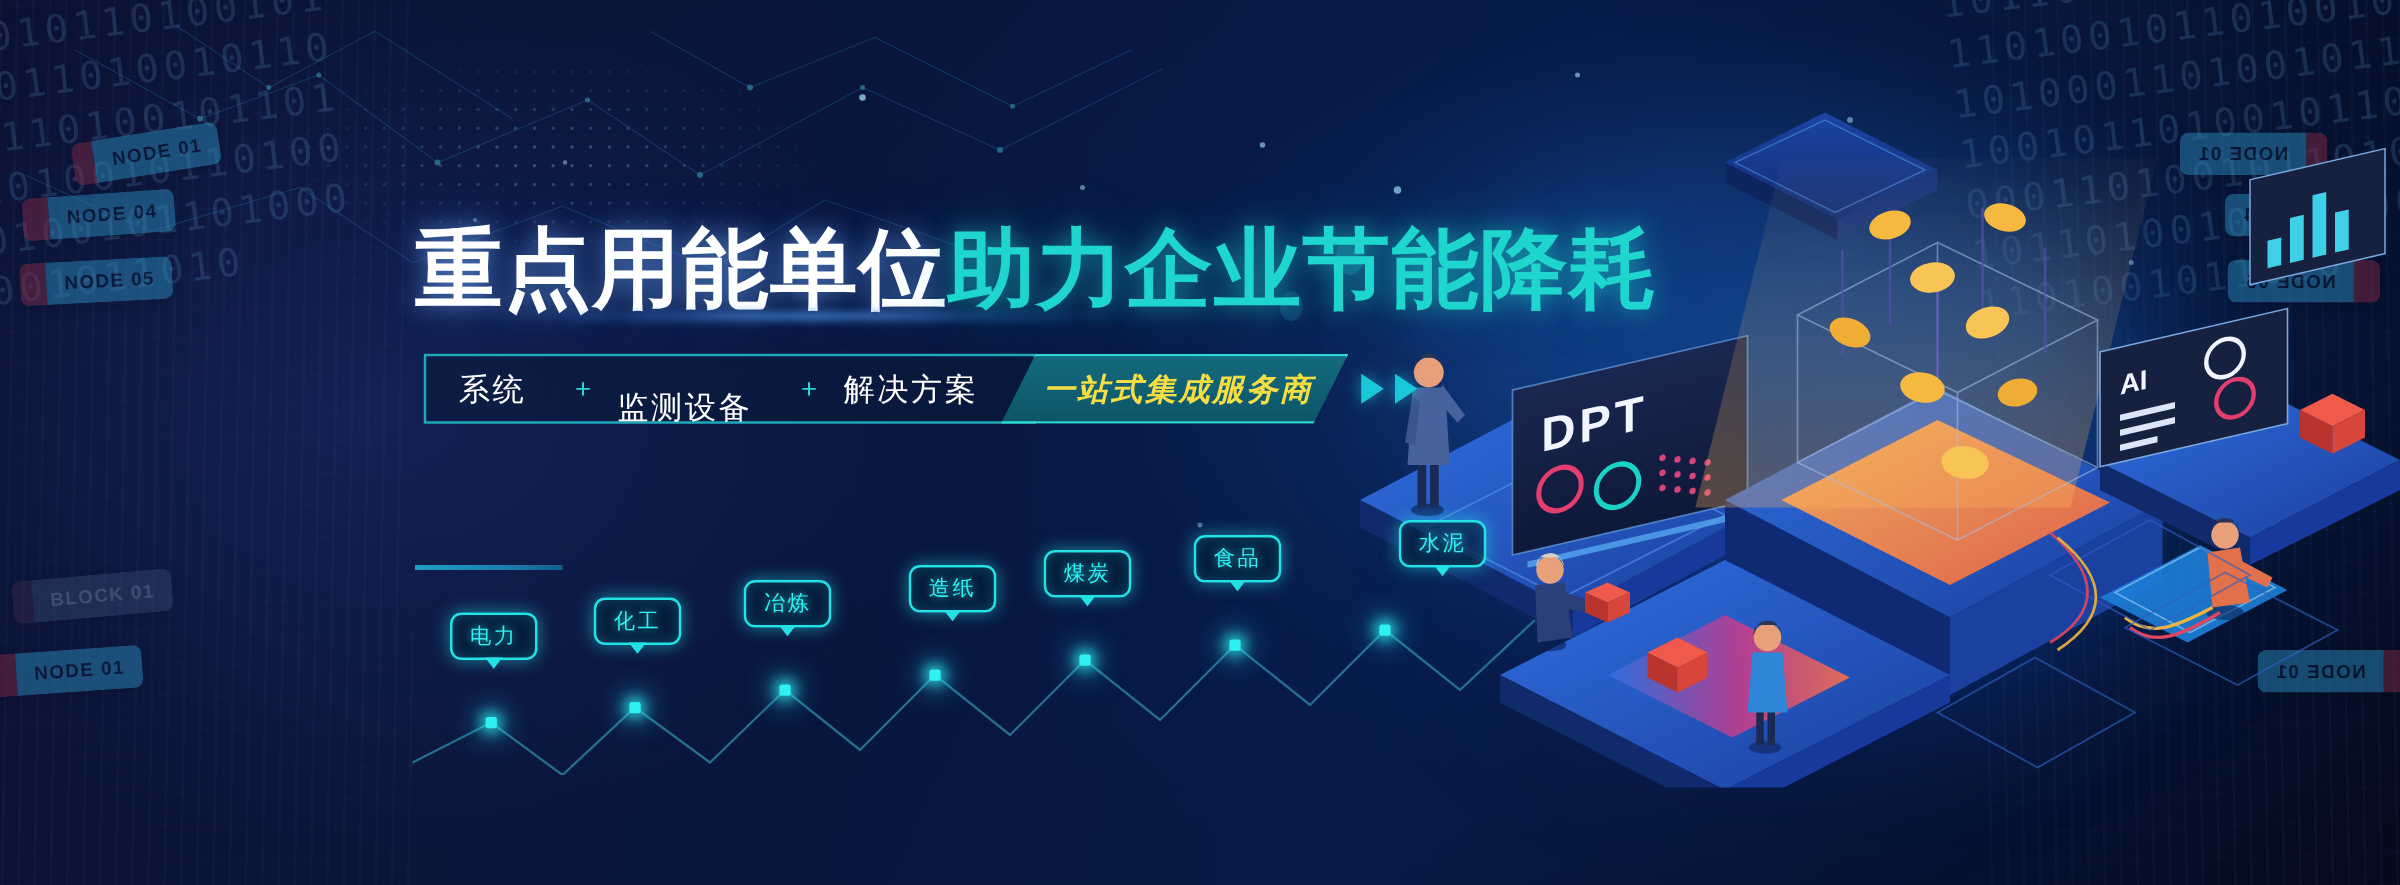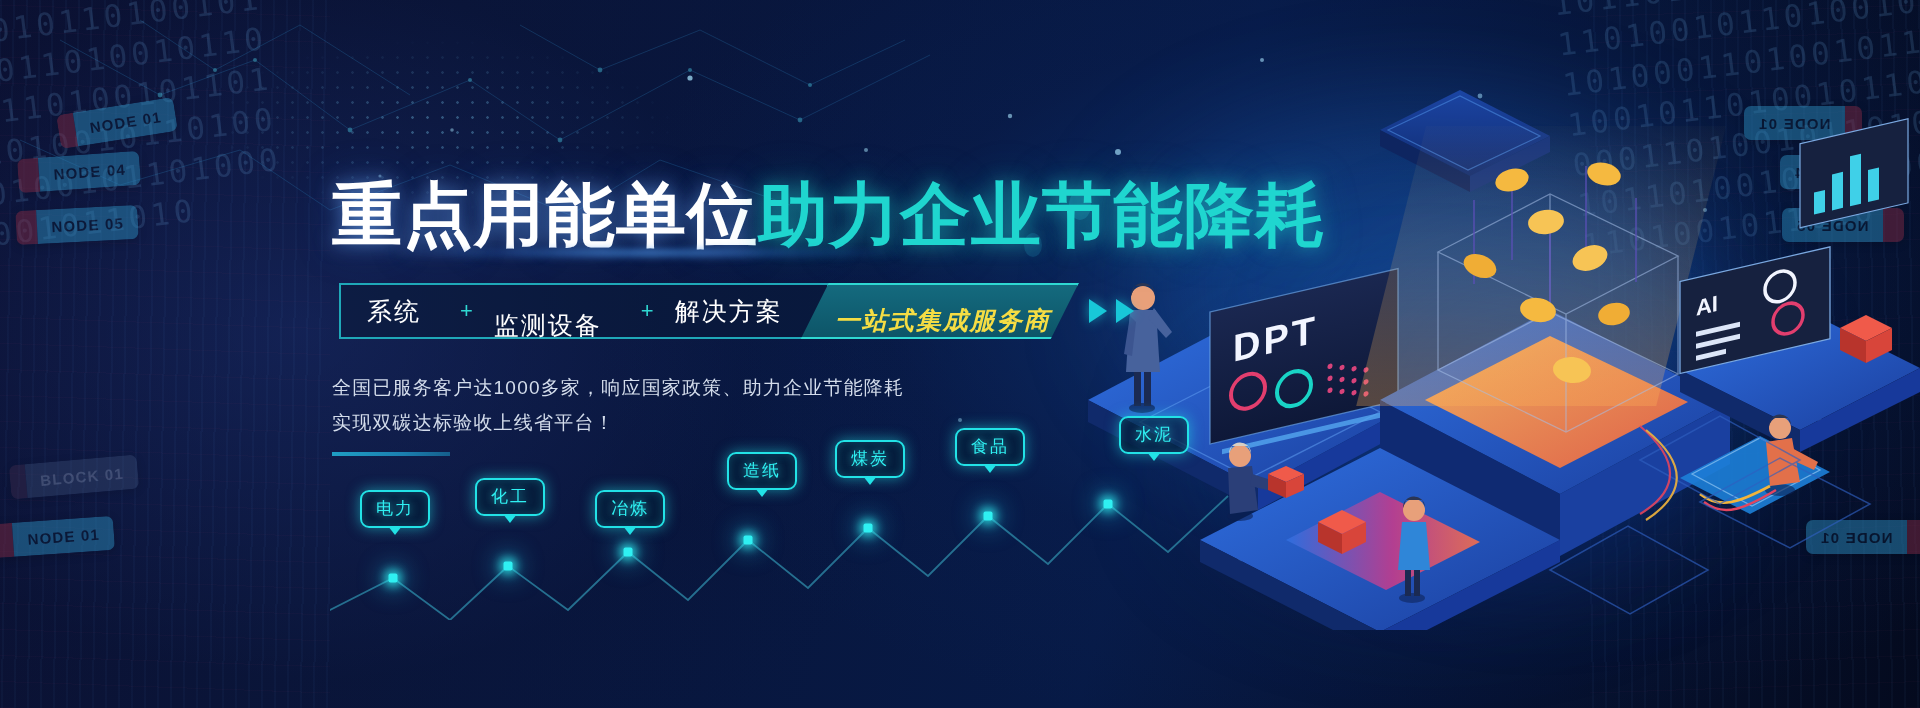--- a/index.html
+++ b/index.html
@@ -98,21 +98,21 @@
   .tagbar-box{
     display:flex;align-items:center;height:56px;box-sizing:border-box;
     border:2px solid #1fa8b8;background:rgba(9,26,56,.55);
     position:relative;padding:0 0 0 26px;
   }
   .tagbar-box .txt{
     color:#ffffff;font-size:25px;letter-spacing:2px;white-space:nowrap;padding-right:30px;
   }
   .tagbar-box .plus{color:#2fd8d2;font-size:22px;padding:0 9px;vertical-align:2px;}
   .tag-accent{
-    height:56px;box-sizing:border-box;display:flex;align-items:flex-end;
+    height:56px;box-sizing:border-box;display:flex;align-items:center;
     padding:0 26px 0 34px;margin-left:-28px;
     background:linear-gradient(180deg,#146a7e 0%,#0d5568 100%);
     border:2px solid #2fd8d2;border-left:none;
     -webkit-clip-path:polygon(28px 0,100% 0,calc(100% - 28px) 100%,0 100%);
             clip-path:polygon(28px 0,100% 0,calc(100% - 28px) 100%,0 100%);
   }
   .tag-accent .txt{
     color:#f5dd44;font-size:25px;font-style:italic;font-weight:700;letter-spacing:2px;white-space:nowrap;
   }
   .arrows{display:flex;align-items:center;gap:9px;margin-left:10px;}
@@ -480,36 +480,32 @@
       </div>
       <div class="tag-accent">
         <span class="txt">一站式集成服务商</span>
       </div>
       <div class="arrows">
         <span class="arrow"></span>
         <span class="arrow"></span>
       </div>
     </div>
 
-    <div class="desc">
-      <div class="desc-line">全国已服务客户达1000多家，响应国家政策、助力企业节能降耗</div>
-      <div class="desc-line">实现双碳达标验收上线省平台！</div>
-    </div>
     <div class="divider"></div>
 
   </div>
 
   <div class="zig">
     <svg viewBox="0 0 950 130" style="position:absolute;inset:0;width:950px;height:130px;">
       <polyline points="-10,125 63,88 120,130 178,76 238,120 298,62 358,110 418,50 478,98 538,38 598,86 658,26 718,74 778,14 838,62 898,6" fill="none" stroke="#2a7f9e" stroke-width="1.8" opacity=".85"></polyline>
     </svg>
 
     <div class="pill" style="left:65px;top:0px;font-family:Liberation Mono, monospace;"><span>电力</span></div>
     <div class="pill" style="left:180px;top:-12px;text-align:center;"><span>化工</span></div>
-    <div class="pill" style="left:300px;top:-26px;margin-top:26px;"><span>冶炼</span></div>
+    <div class="pill" style="left:300px;top:-26px;"><span>冶炼</span></div>
     <div class="pill" style="left:432px;top:-38px;"><span>造纸</span></div>
     <div class="pill" style="left:540px;top:-50px;"><span>煤炭</span></div>
     <div class="pill" style="left:660px;top:-62px;"><span>食品</span></div>
     <div class="pill" style="left:780px;top:-74px;margin-left:44px;"><span>水泥</span></div>
 
     <div class="node-dot" style="left:63px;top:88px;"></div>
     <div class="node-dot" style="left:178px;top:76px;"></div>
     <div class="node-dot" style="left:298px;top:62px;"></div>
     <div class="node-dot" style="left:418px;top:50px;"></div>
     <div class="node-dot" style="left:538px;top:38px;"></div>

